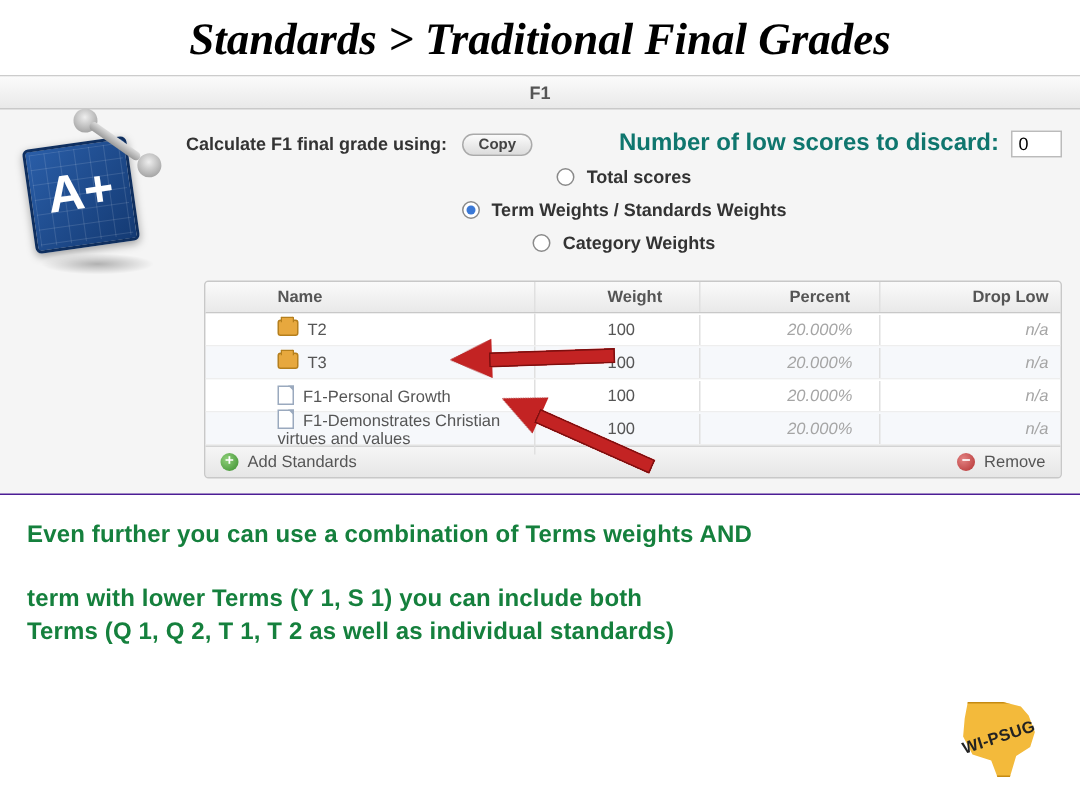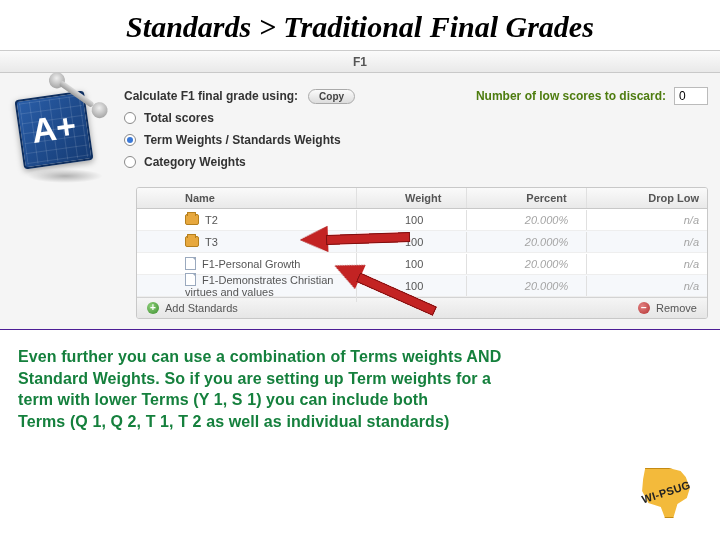--- a/index.html
+++ b/index.html
@@ -105,34 +105,34 @@
   }
   .wrench .head1 { left:4px; top:2px; }
   .wrench .head2 { right:-4px; top:2px; }
   .shadow {
     position:absolute; left:12px; bottom:-6px;
     width:76px; height:14px;
     background: radial-gradient(ellipse at center, rgba(0,0,0,.28), rgba(0,0,0,0) 70%);
   }
 
   .settings-col { flex: 1; }
-  .row { display:flex; align-items:center; height:22px; font-size:12px; color:#333; font-weight:bold; }
+  .row { display:flex; align-items:center; height:22px; font-size:12px; color:#333; font-weight:bold;justify-content:center; }
   .row .spacer { flex:1; }
   .radio {
     width:12px; height:12px; border:1px solid #8a8a8a; border-radius:50%;
     margin-right:8px; background:#fff; display:inline-flex; align-items:center; justify-content:center;
   }
   .radio.checked::after { content:""; width:6px; height:6px; border-radius:50%; background:#3a78d6; }
   .copy-btn {
     display:inline-block; padding:1px 10px; margin-left:10px;
     border:1px solid #aaa; border-radius:10px;
     background: linear-gradient(#fbfbfb,#dcdcdc);
     font-size:10px; font-weight:bold; color:#444;
   }
-  .discard-label { font-size:12px; color:#4d7c0f; font-weight:bold; }
+  .discard-label { font-size:16px; color:#0f766e; font-weight:bold; }
   .discard-input {
     width:34px; height:18px; margin-left:8px;
     border:1px solid #bbb; background:#fff; font-size:12px; padding:0 4px;
   }
   .opts { margin-left:0; }
 
   .table-wrap {
     margin: 6px 12px 0 136px;
     border:1px solid #c8c8c8;
     border-radius:3px;
@@ -322,21 +322,21 @@
     <div class="head"></div>
     <div class="shaft"></div>
   </div>
 <div class="arrow a2">
     <div class="head"></div>
     <div class="shaft"></div>
   </div>
 
 <div class="body-text">
   <span>Even further you can use a combination of Terms weights AND</span><br>
-  <span>Standard Weights.  So if you are setting up Term weights for a</span><br>
+  <br>
   <span>term with lower Terms (Y 1, S 1) you can include both</span><br>
   <span>Terms (Q 1, Q 2, T 1, T 2 as well as individual standards)</span>
 </div>
 
 <div class="wisc-badge">
   <div class="wisc-shape"></div>
   <div class="wisc-text">WI-PSUG</div>
 </div>
 
 </body></html>

